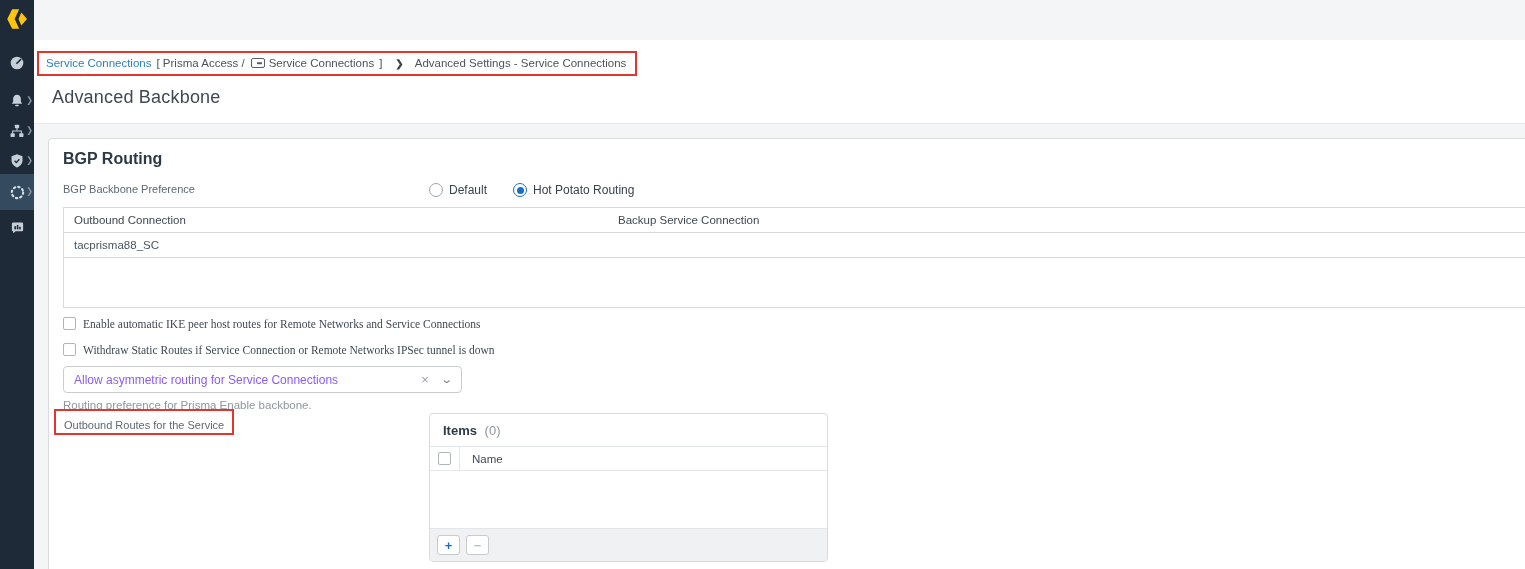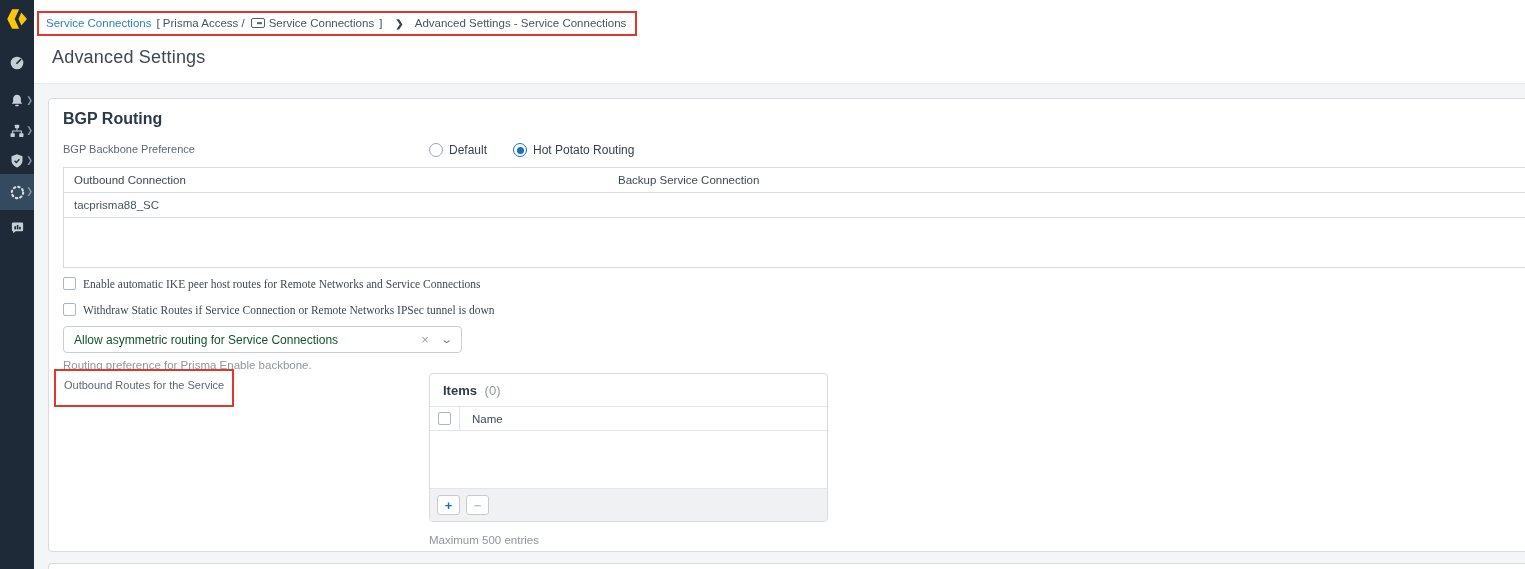--- a/index.html
+++ b/index.html
@@ -10,21 +10,21 @@
 
   
   .sidebar { position:absolute; left:0; top:0; width:34px; height:569px; background:#1e2a38; z-index:5; }
   .logo { height:38px; display:flex; align-items:center; justify-content:center; cursor:pointer; }
   .nav-item { position:absolute; left:0; width:34px; height:30px; display:flex; align-items:center; justify-content:center; cursor:pointer; }
   .nav-item.selected { background:#344a5e; }
   .nav-chev { position:absolute; right:1px; top:50%; transform:translateY(-50%) scaleY(1.1); font-size:8px; color:#8793a0; line-height:1; }
 
   
   .main { position:absolute; left:34px; top:0; width:1491px; height:569px; }
-  .topbar { background:#ffffff; height:84px; position:relative; border-bottom:1px solid #e9ebed; }
+  .topbar { background:#ffffff; height:84px; position:relative; border-bottom:1px solid #e9ebed;margin-top:40px; }
   .crumb-box { position:absolute; left:3px; top:11px; border:2px solid #e0362b; padding:4px 9px 5px 7px; display:inline-flex; align-items:center; }
   .breadcrumb { display:flex; align-items:center; font-size:11.5px; white-space:nowrap; }
   .crumb-link { color:#2e7fc1; text-decoration:none; cursor:pointer; }
   .crumb-ctx { color:#4a545e; margin-left:5px; }
   .card-icon { width:14px; height:10px; border:1.5px solid #55606b; border-radius:2px; position:relative; display:inline-block; margin:0 4px 0 6px; }
   .card-icon i { position:absolute; right:1.5px; top:50%; transform:translateY(-50%); width:5px; height:1.6px; background:#55606b; }
   .crumb-chev { color:#39434e; font-weight:bold; font-size:10px; margin:0 11px 0 13px; }
   .crumb-cur { color:#4a545e; }
   .page-title { position:absolute; left:18px; top:47px; font-size:18px; font-weight:400; color:#3f4954; letter-spacing:.2px; }
 
@@ -52,28 +52,28 @@
   .c1 { width:552px; padding-left:10px; }
   .c2 { flex:1; padding-left:2px; }
   .bsc-empty { height:49px; }
   .cb-row { display:flex; align-items:center; gap:7px; height:21px; margin-top:5px; cursor:pointer; }
   .cbx { width:13px; height:13px; border:1px solid #adb5bd; border-radius:2px; background:#fff; flex:none; }
   .cb-lbl { font-size:11.5px; color:#3e4954;font-family:Liberation Serif, serif; }
 
   
   .sel-row { margin-top:6px; }
   .sel-box { width:399px; height:27px; border:1px solid #c9cdd1; border-radius:4px; background:#fff; display:flex; align-items:center; padding:0 10px; cursor:pointer; }
-  .sel-val { font-size:12px; color:#14532d; flex:1; }
+  .sel-val { font-size:12px; color:#8b5cf6; flex:1; }
   .sel-x { color:#9aa2aa; font-size:13px; margin-right:13px; cursor:pointer; }
   .sel-ar { color:#7a838c; font-size:11px; transform:scaleX(1.4); cursor:pointer; }
   .sel-help { font-size:11.5px; color:#8e97a0; margin-top:6px; }
 
   
   .out-row { margin-top:2px; }
-  .red-box { display:inline-block; border:2px solid #e0362b; padding:8px 8px 14px 8px; margin:-7px 0 0 -9px; }
+  .red-box { display:inline-block; border:2px solid #e0362b; padding:8px 8px 2px 8px; margin:-7px 0 0 -9px; }
   .red-box .flabel-in { font-size:11px; color:#5d6974; }
 
   
   .panel { width:399px; border:1px solid #d8dbde; border-radius:4px; background:#fff; overflow:hidden; }
   .panel-hd { padding:9px 13px 8px 13px; border-bottom:1px solid #e3e6e8; font-size:13px; }
   .panel-title { font-weight:700; color:#2d3b49; }
   .panel-count { color:#8e97a0; margin-left:4px; }
   .panel-cols { display:flex; align-items:center; height:24px; border-bottom:1px solid #e3e6e8; }
   .panel-cbcell { width:30px; display:flex; justify-content:center; align-items:center; border-right:1px solid #e3e6e8; height:100%; }
   .panel-colname { font-size:11.5px; color:#3e4954; padding-left:12px; }
@@ -158,21 +158,21 @@
           <span class="crumb-ctx">[ Prisma Access /</span>
           <span class="card-icon">
               <i></i>
             </span>
           <span class="crumb-ctx" style="margin-left:0">Service Connections</span>
           <span class="crumb-ctx">]</span>
           <span class="crumb-chev">❯</span>
           <span class="crumb-cur">Advanced Settings - Service Connections</span>
         </nav>
       </div>
-      <h1 class="page-title">Advanced Settings</h1>
+      <h1 class="page-title">Advanced Backbone</h1>
     </header>
 
     <section class="content">
       <div class="card">
 
         <h2>BGP Routing</h2>
 
         <div class="frow">
           <div class="flabel">BGP Backbone Preference</div>
           <div class="radio-row">

